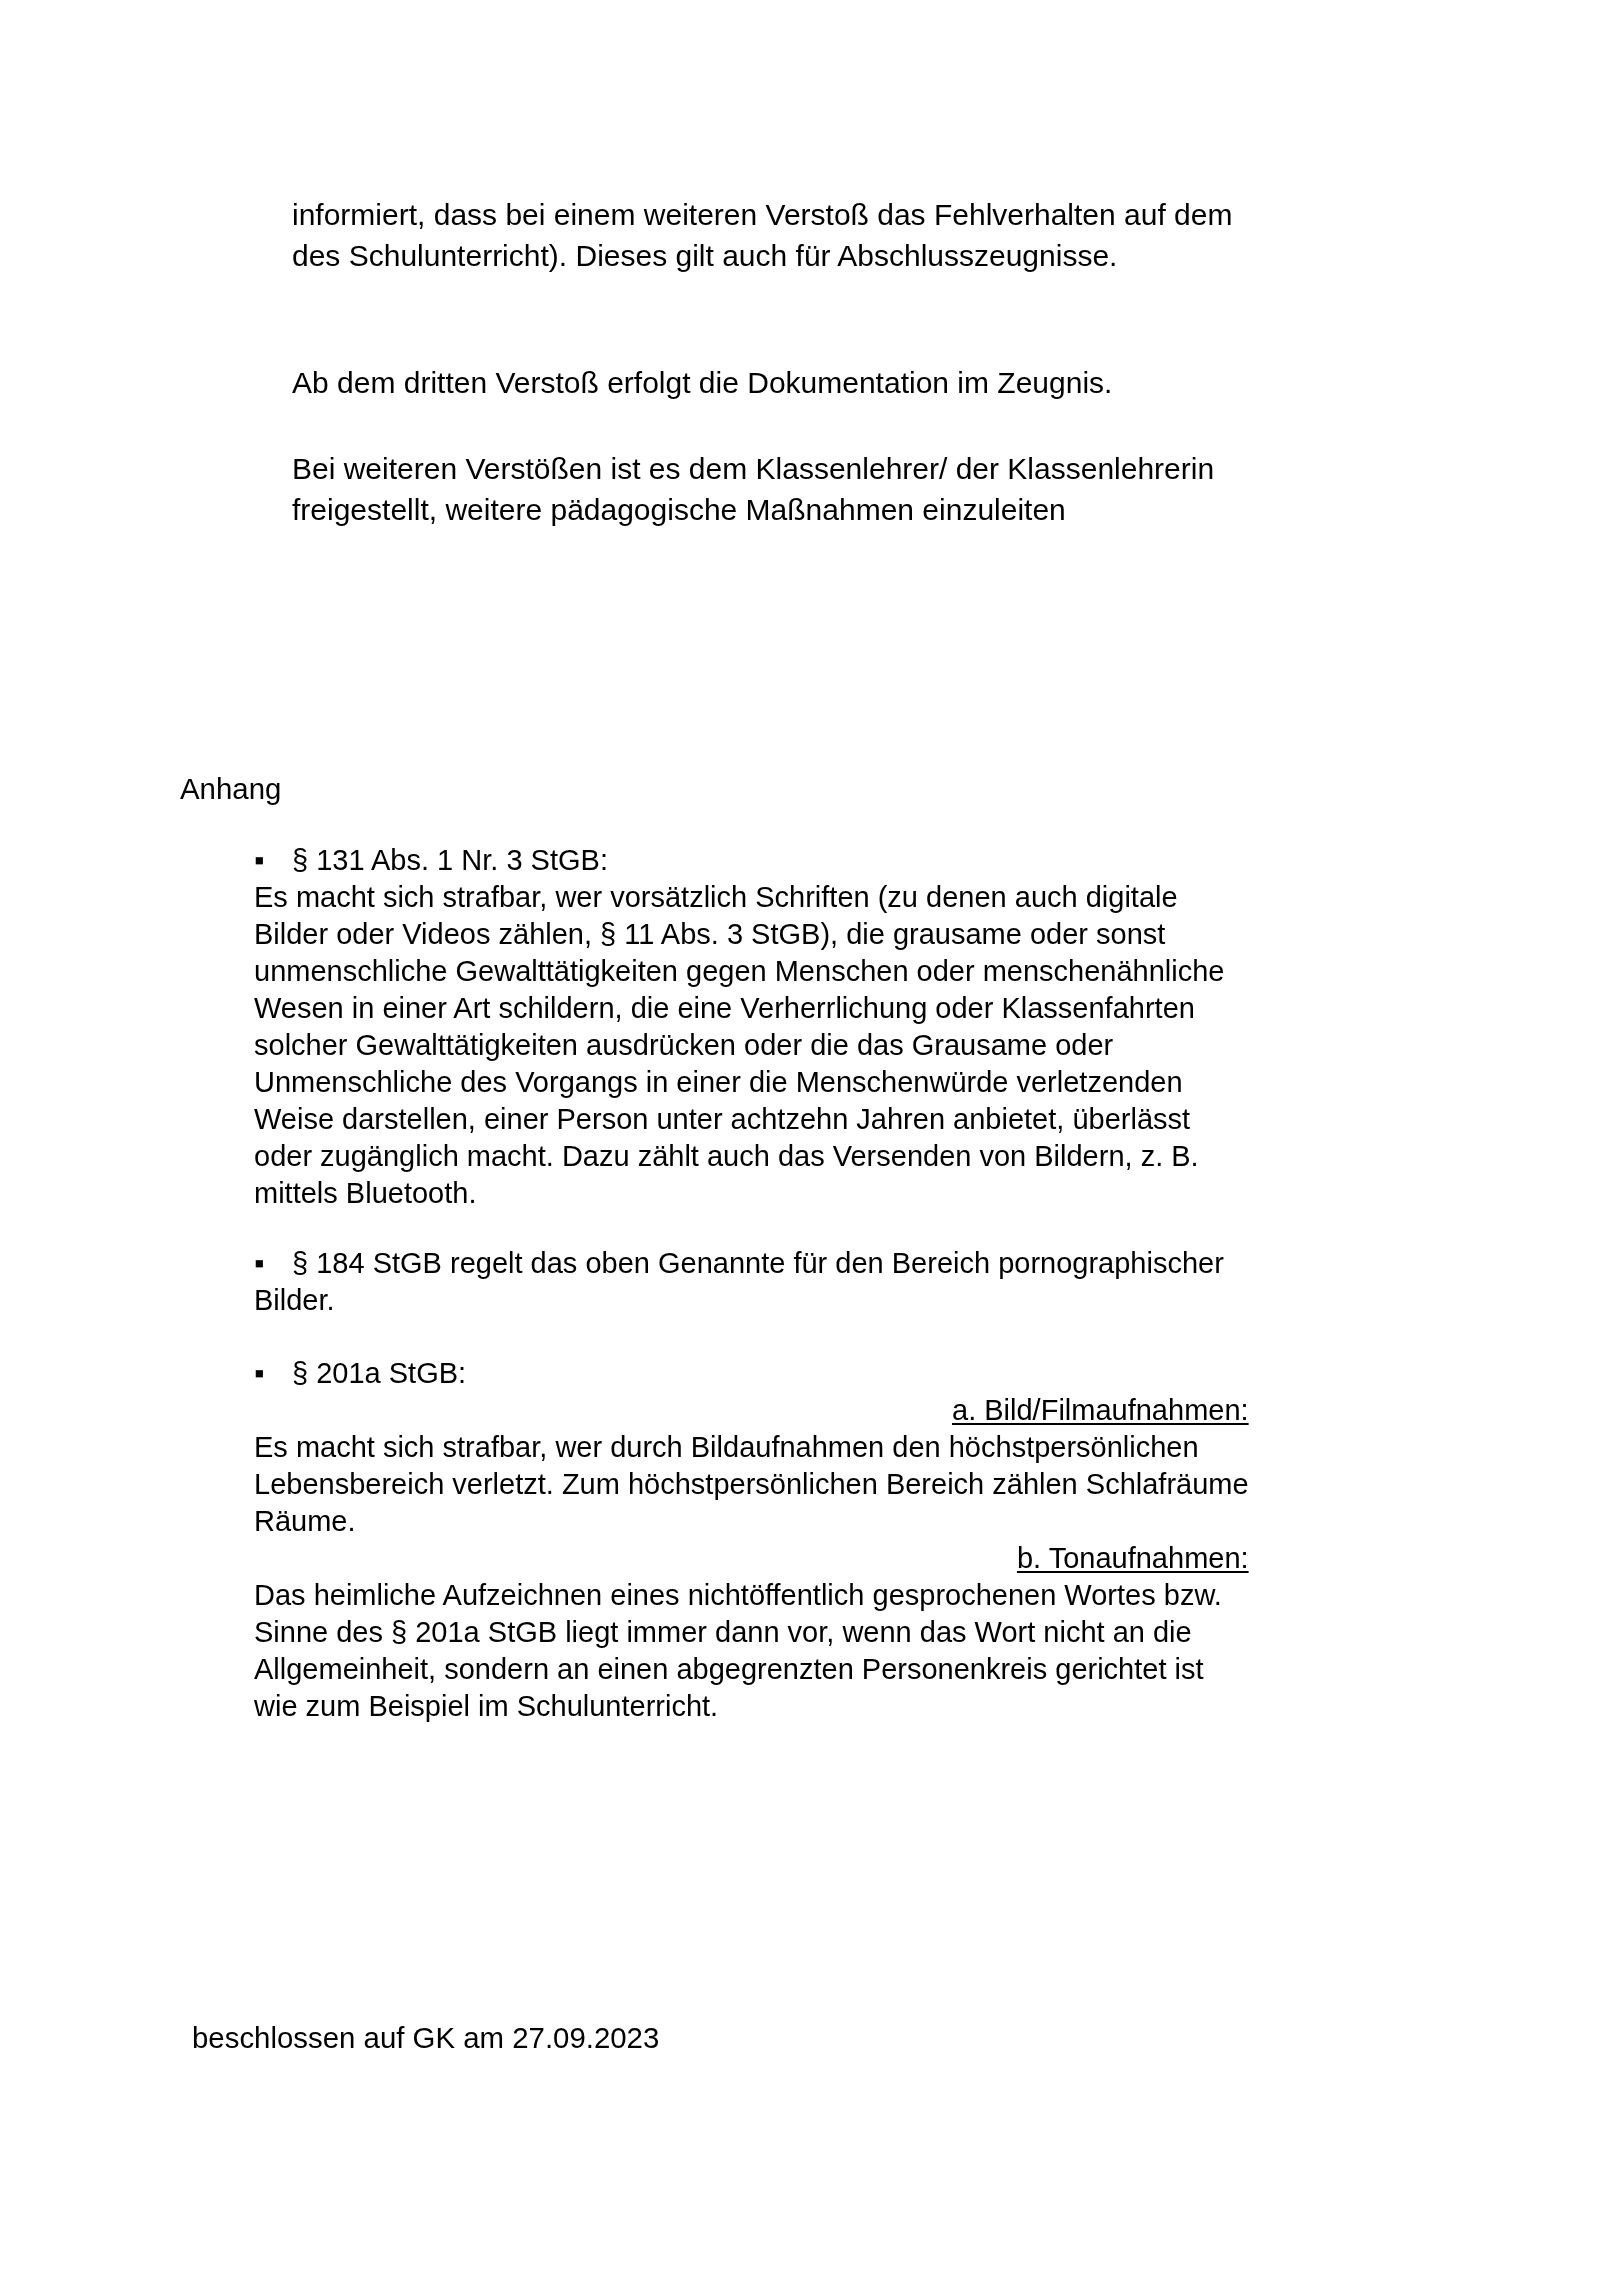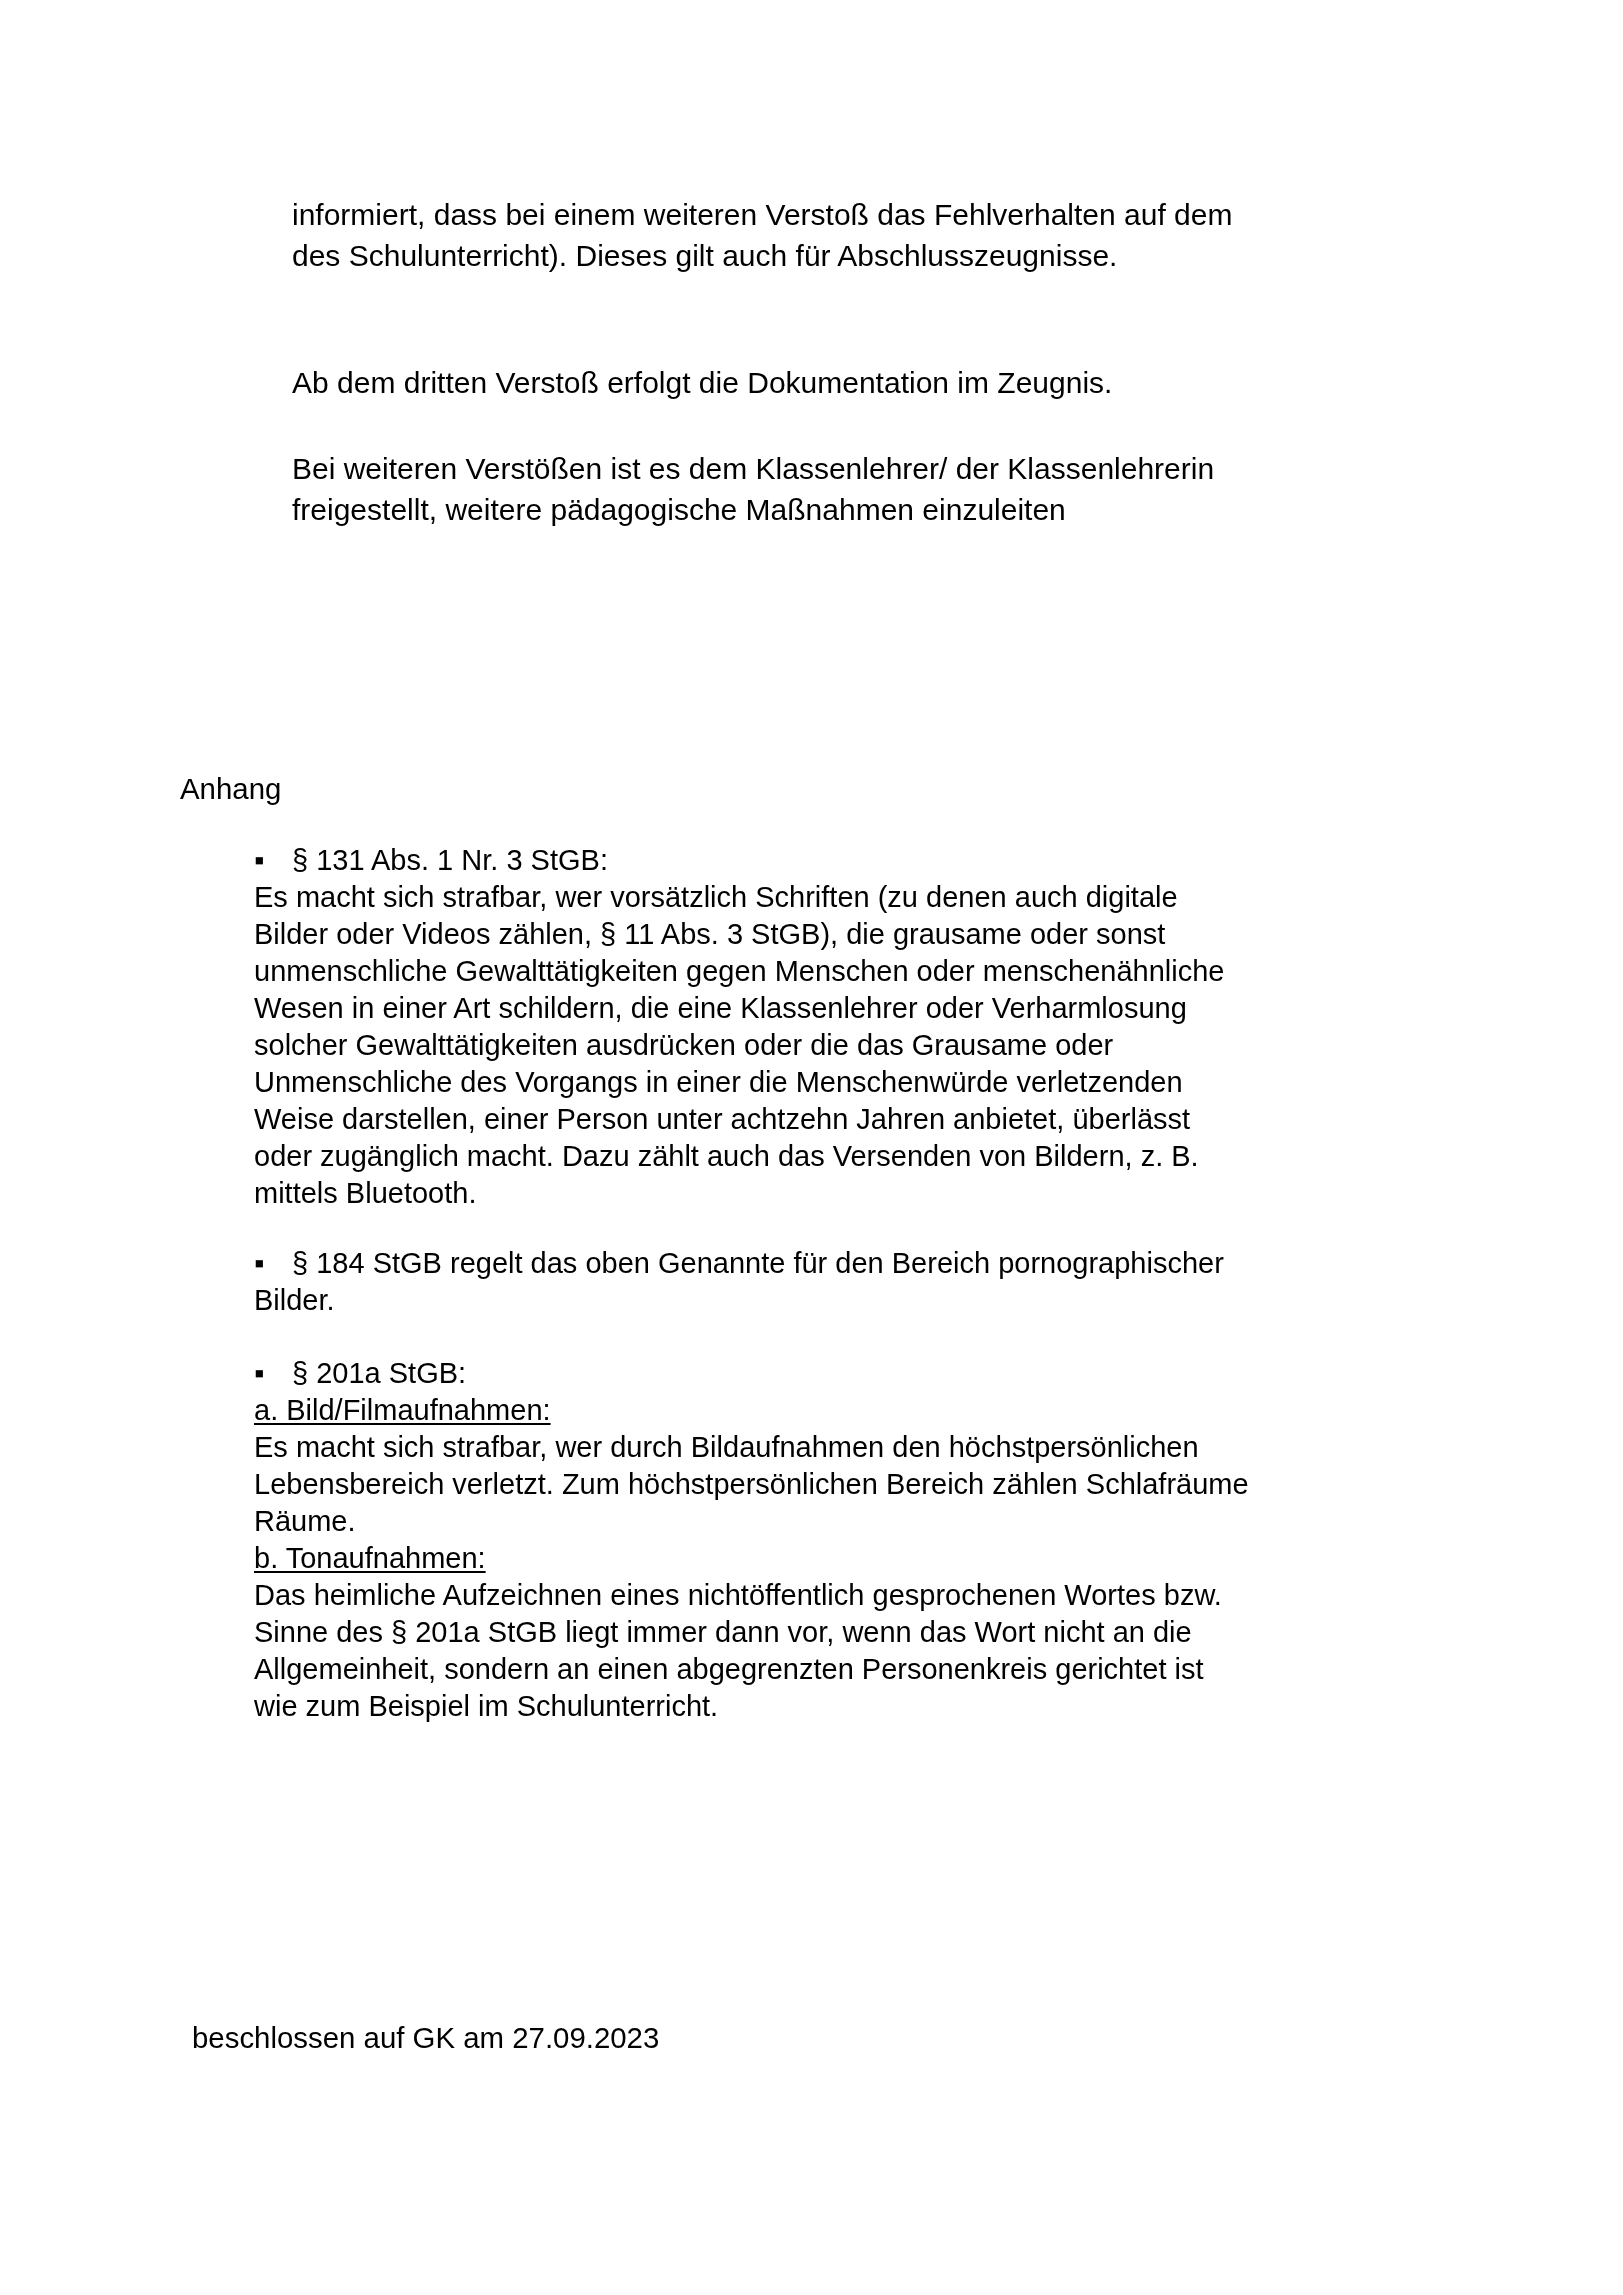--- a/index.html
+++ b/index.html
@@ -9,21 +9,21 @@
     position: relative;
     background: #ffffff;
     color: #000000;
     font-family: "Liberation Sans", sans-serif;
     overflow: hidden;
   }
   .blk { position: absolute; }
   .intro { left: 292px; font-size: 30px; line-height: 41px; }
   .anx   { left: 254px; font-size: 29px; line-height: 37px; }
   .ln    { white-space: nowrap; }
-  .u     { text-decoration: underline; text-decoration-thickness: 2px; text-underline-offset: 3.3px; }
+  .u     { text-decoration: underline; text-decoration-thickness: 2px; text-underline-offset: 3.3px; text-align: right; }
   .bullet { display: inline-block; width: 38px; }
   #para1  { top: 194px; }
   #para2  { top: 362px; }
   #para3  { top: 448px; }
   #anhang { left: 180px; top: 770px; font-size: 29.4px; line-height: 38px; }
   #item131  { top: 842px; }
   #item184  { top: 1245px; }
   #item201a { top: 1355px; }
   #footer { left: 192px; top: 2019px; font-size: 29.4px; line-height: 38px; white-space: nowrap; }
 </style>
@@ -46,21 +46,21 @@
 
 <div class="blk" id="anhang">Anhang</div>
 
 <div class="blk anx" id="item131">
   <div class="ln">
     <span class="bullet">▪</span><span>§ 131 Abs. 1 Nr. 3 StGB:</span>
   </div>
   <div class="ln">Es macht sich strafbar, wer vorsätzlich Schriften (zu denen auch digitale</div>
   <div class="ln">Bilder oder Videos zählen, § 11 Abs. 3 StGB), die grausame oder sonst</div>
   <div class="ln">unmenschliche Gewalttätigkeiten gegen Menschen oder menschenähnliche</div>
-  <div class="ln">Wesen in einer Art schildern, die eine Klassenlehrer oder Verharmlosung</div>
+  <div class="ln">Wesen in einer Art schildern, die eine Verherrlichung oder Klassenfahrten</div>
   <div class="ln">solcher Gewalttätigkeiten ausdrücken oder die das Grausame oder</div>
   <div class="ln">Unmenschliche des Vorgangs in einer die Menschenwürde verletzenden</div>
   <div class="ln">Weise darstellen, einer Person unter achtzehn Jahren anbietet, überlässt</div>
   <div class="ln">oder zugänglich macht. Dazu zählt auch das Versenden von Bildern, z. B.</div>
   <div class="ln">mittels Bluetooth.</div>
 </div>
 
 <div class="blk anx" id="item184">
   <div class="ln">
     <span class="bullet">▪</span><span>§ 184 StGB regelt das oben Genannte für den Bereich pornographischer</span>

